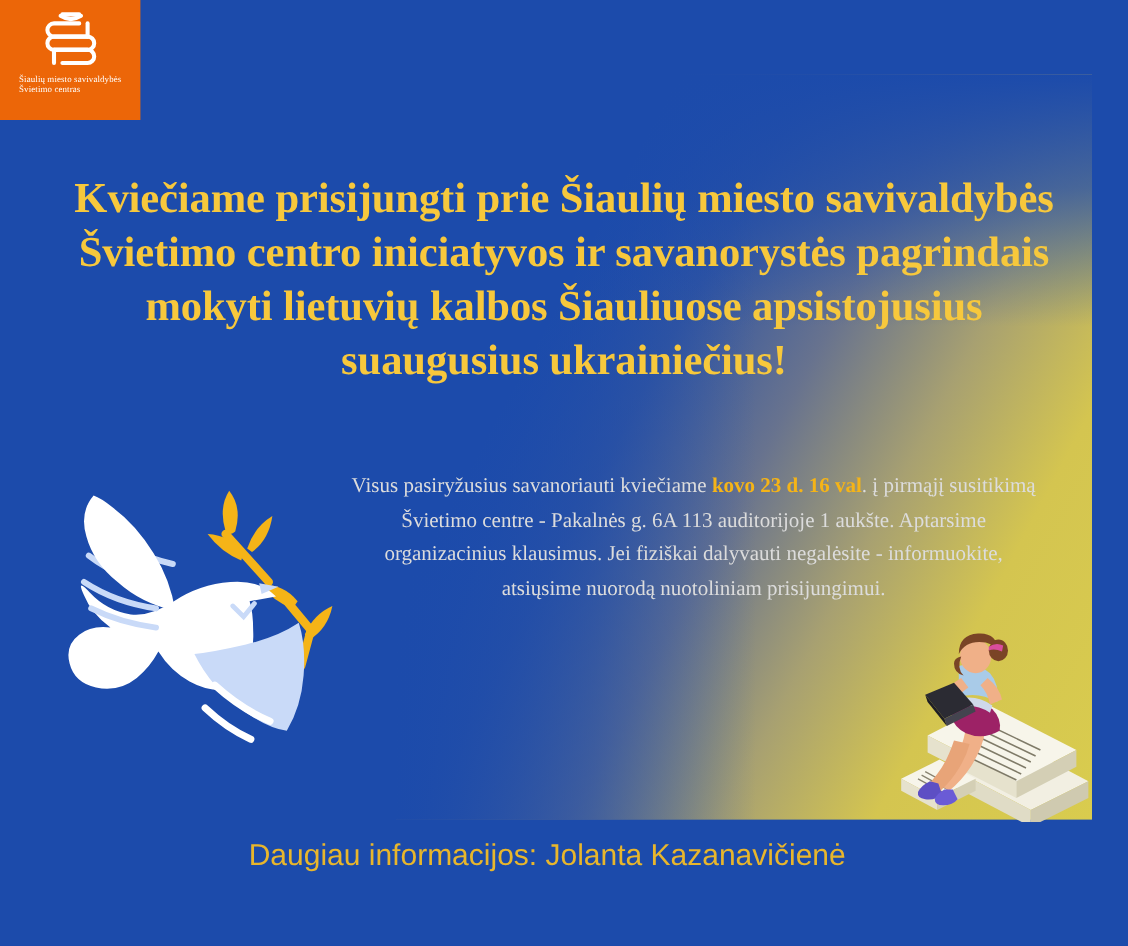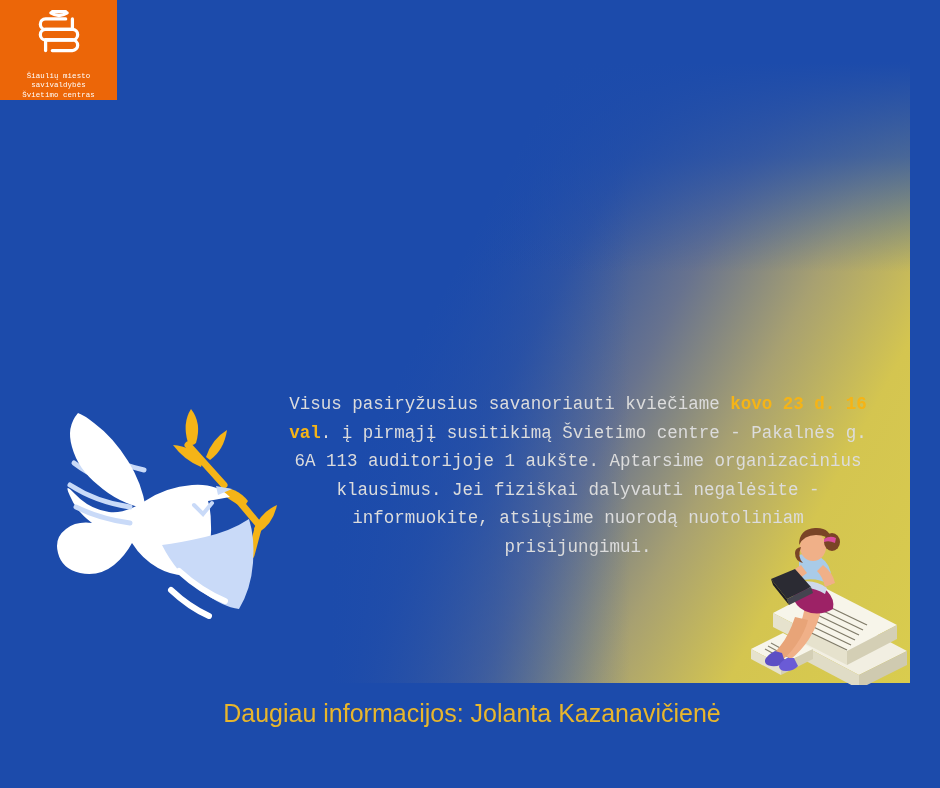--- a/index.html
+++ b/index.html
@@ -66,25 +66,24 @@
     align-items: center;
     justify-content: flex-start;
     padding-top: 6px;
     box-sizing: border-box;
   }
   #logo-mark { width: 62px; height: 52px; display:block; }
   #logo-caption {
     color: #ffffff;
     font-size: 7.4px;
     line-height: 9.4px;
-    text-align: center;
-    margin-top: 16px;
+    margin-top: 3px;
     letter-spacing: 0.1px;
     white-space: pre-line;
-    font-family: Liberation Mono, monospace;
+    font-family: Liberation Serif, serif;
   }
 
   
   #headline {
     position: absolute;
     left: 50px;
     top: 143px;
     width: 840px;
     text-align: center;
     color: #f7c83c;
@@ -98,31 +97,31 @@
   
   #body-text {
     position: absolute;
     left: 288px;
     top: 390px;
     width: 580px;
     text-align: center;
     color: #dcdcdc;
     font-size: 17.5px;
     line-height: 28.5px;
-    font-family: Liberation Mono, monospace;
+    font-family: Liberation Serif, serif;
   }
   #body-text .hl {
     color: #f5b417;
     font-weight: bold;
   }
 
   
   #footer {
     position: absolute;
-    left: 42px;
+    left: 26px;
     top: 695px;
     width: 860px;
     text-align: center;
     color: #e8b62c;
     font-size: 25px;
     line-height: 37px;
     font-family: "Liberation Sans", sans-serif;
   }
 
   
@@ -147,20 +146,21 @@
         <path d="M45 24.5 h-28 a5.5 5.5 0 0 0 0 11 h28"></path>
         <path d="M17 35.5 h28 a5.5 5.5 0 0 1 0 11 h-21"></path>
         <path d="M45 13.5 v11"></path>
         <path d="M17 35.5 v11"></path>
       </g>
     </svg>
     <div id="logo-caption">Šiaulių miesto savivaldybės
 Švietimo centras</div>
   </div>
 
+  <div id="headline">Kviečiame prisijungti prie Šiaulių miesto savivaldybės Švietimo centro iniciatyvos ir savanorystės pagrindais mokyti lietuvių kalbos Šiauliuose apsistojusius suaugusius ukrainiečius!</div>
 
   <div id="body-text"><span>Visus pasiryžusius savanoriauti kviečiame </span><span class="hl">kovo 23 d. 16 val</span><span>. į pirmąjį susitikimą Švietimo centre - Pakalnės g. 6A 113 auditorijoje 1 aukšte. Aptarsime organizacinius klausimus. Jei fiziškai dalyvauti negalėsite - informuokite, atsiųsime nuorodą nuotoliniam prisijungimui.</span></div>
 
   <svg id="dove" viewBox="0 0 252 250">
 
     <g stroke="#f5b417" stroke-width="7" fill="none" stroke-linecap="round">
       <path d="M186 100 L150 60"></path>
       <path d="M196 110 L221 140 L213 170"></path>
     </g>
     <path d="M150 58 q-6 -20 3 -34 q11 14 5 34 q-4 4 -8 0z" fill="#f5b417"></path>

